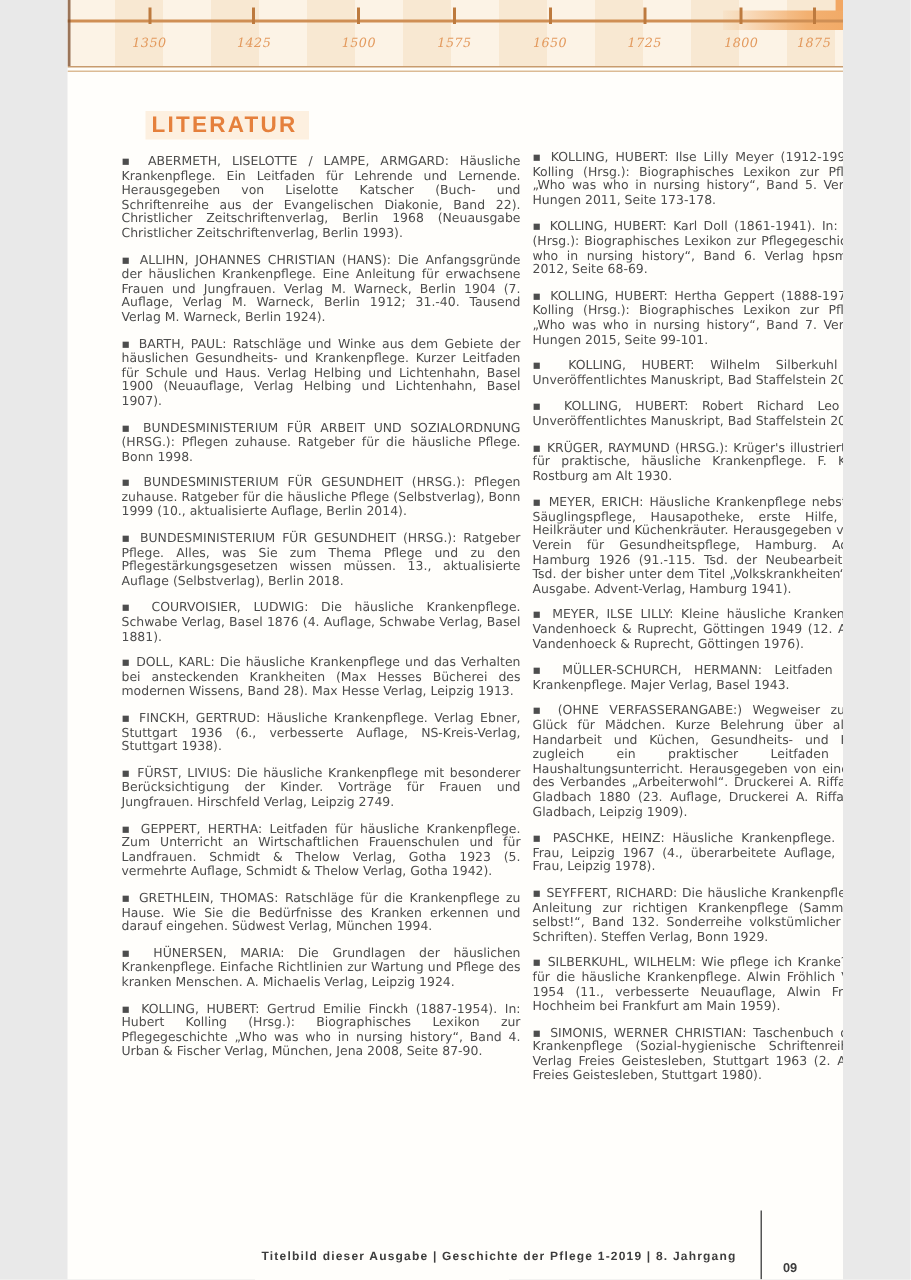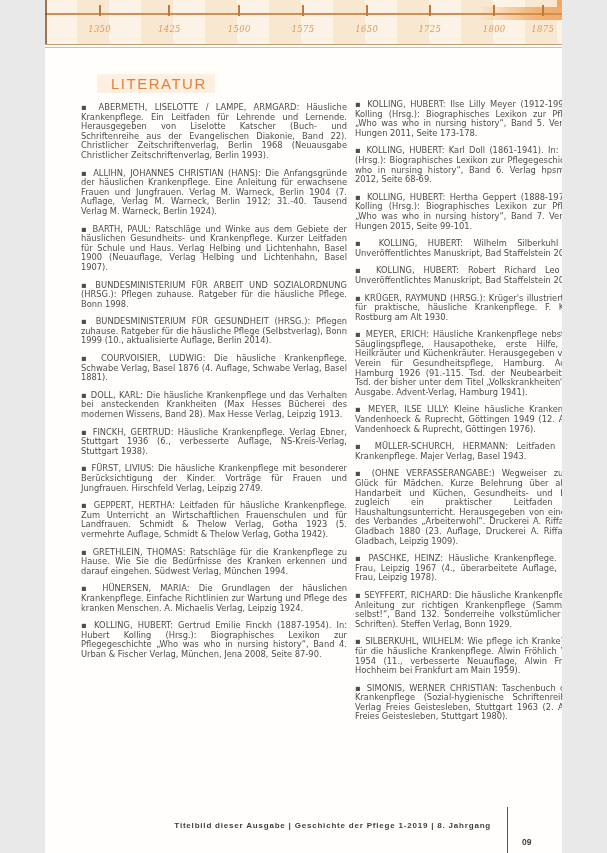--- a/index.html
+++ b/index.html
@@ -28,37 +28,37 @@
   }
   .tick{position:absolute;top:5px;width:2px;height:11px;background:#bd7a3e;transform:translateX(-50%);}
   .tl-year{
     position:absolute;top:24px;transform:translateX(-50%);
     font-family:"DejaVu Serif",serif;font-style:italic;
     font-size:8.5px;color:#e39a5e;white-space:nowrap;letter-spacing:.3px;
   }
   
   .heading{
     position:absolute;left:52px;top:74px;
-    font-family:"Liberation Sans",sans-serif;font-weight:normal;
+    font-family:"Liberation Sans",sans-serif;font-weight:bold;
     font-size:15px;letter-spacing:1.5px;color:#e5803c;
-    background:#fdf0e0;padding:1px 8px 1px 14px;
+    background:#fdf0e0;padding:1px 8px 1px 4px;
   }
   
   .col{
     position:absolute;
     font-size:8.3px;line-height:9.6px;
     color:#4d4d4d;text-align:justify;hyphens:auto;
   }
   .col p{margin:0 0 8px 0;}
   .col-left{left:36px;top:103px;width:266px;}
   .col-right{left:310px;top:100px;width:268px;}
   
   .footer{
     position:absolute;left:0;right:14px;bottom:0;height:46px;
-    display:flex;justify-content:flex-end;align-items:flex-start;
+    display:flex;justify-content:flex-end;align-items:center;
     font-family:"Liberation Sans",sans-serif;
   }
   .footer-caption{
     margin-top:14px;font-size:8px;font-weight:700;letter-spacing:.8px;color:#3d3d3d;
     white-space:nowrap;
   }
   .footer-divider{width:1px;height:46px;background:#555;margin-left:16px;}
   .footer-page{margin-top:30px;margin-left:14px;width:26px;font-size:8.5px;font-weight:700;color:#3d3d3d;}
 </style>
 </head>
@@ -97,20 +97,21 @@
   <div class="band-underline"></div>
 
   <div class="heading">LITERATUR</div>
 
   <div class="col col-left">
       <p>▪ ABERMETH, LISELOTTE / LAMPE, ARMGARD: Häusliche Krankenpflege. Ein Leitfaden für Lehrende und Lernende. Herausgegeben von Liselotte Katscher (Buch- und Schriftenreihe aus der Evangelischen Diakonie, Band 22). Christlicher Zeitschriftenverlag, Berlin 1968 (Neuausgabe Christlicher Zeitschriftenverlag, Berlin 1993).</p>
       <p>▪ ALLIHN, JOHANNES CHRISTIAN (HANS): Die Anfangsgründe der häuslichen Krankenpflege. Eine Anleitung für erwachsene Frauen und Jungfrauen. Verlag M. Warneck, Berlin 1904 (7. Auflage, Verlag M. Warneck, Berlin 1912; 31.-40. Tausend Verlag M. Warneck, Berlin 1924).</p>
       <p>▪ BARTH, PAUL: Ratschläge und Winke aus dem Gebiete der häuslichen Gesundheits- und Krankenpflege. Kurzer Leitfaden für Schule und Haus. Verlag Helbing und Lichtenhahn, Basel 1900 (Neuauflage, Verlag Helbing und Lichtenhahn, Basel 1907).</p>
       <p>▪ BUNDESMINISTERIUM FÜR ARBEIT UND SOZIALORDNUNG (HRSG.): Pflegen zuhause. Ratgeber für die häusliche Pflege. Bonn 1998.</p>
       <p>▪ BUNDESMINISTERIUM FÜR GESUNDHEIT (HRSG.): Pflegen zuhause. Ratgeber für die häusliche Pflege (Selbstverlag), Bonn 1999 (10., aktualisierte Auflage, Berlin 2014).</p>
+      <p>▪ BUNDESMINISTERIUM FÜR GESUNDHEIT (HRSG.): Ratgeber Pflege. Alles, was Sie zum Thema Pflege und zu den Pflegestärkungsgesetzen wissen müssen. 13., aktualisierte Auflage (Selbstverlag), Berlin 2018.</p>
       <p>▪ COURVOISIER, LUDWIG: Die häusliche Krankenpflege. Schwabe Verlag, Basel 1876 (4. Auflage, Schwabe Verlag, Basel 1881).</p>
       <p>▪ DOLL, KARL: Die häusliche Krankenpflege und das Verhalten bei ansteckenden Krankheiten (Max Hesses Bücherei des modernen Wissens, Band 28). Max Hesse Verlag, Leipzig 1913.</p>
       <p>▪ FINCKH, GERTRUD: Häusliche Krankenpflege. Verlag Ebner, Stuttgart 1936 (6., verbesserte Auflage, NS-Kreis-Verlag, Stuttgart 1938).</p>
       <p>▪ FÜRST, LIVIUS: Die häusliche Krankenpflege mit besonderer Berücksichtigung der Kinder. Vorträge für Frauen und Jungfrauen. Hirschfeld Verlag, Leipzig 2749.</p>
       <p>▪ GEPPERT, HERTHA: Leitfaden für häusliche Krankenpflege. Zum Unterricht an Wirtschaftlichen Frauenschulen und für Landfrauen. Schmidt &amp; Thelow Verlag, Gotha 1923 (5. vermehrte Auflage, Schmidt &amp; Thelow Verlag, Gotha 1942).</p>
       <p>▪ GRETHLEIN, THOMAS: Ratschläge für die Krankenpflege zu Hause. Wie Sie die Bedürfnisse des Kranken erkennen und darauf eingehen. Südwest Verlag, München 1994.</p>
       <p>▪ HÜNERSEN, MARIA: Die Grundlagen der häuslichen Krankenpflege. Einfache Richtlinien zur Wartung und Pflege des kranken Menschen. A. Michaelis Verlag, Leipzig 1924.</p>
       <p>▪ KOLLING, HUBERT: Gertrud Emilie Finckh (1887-1954). In: Hubert Kolling (Hrsg.): Biographisches Lexikon zur Pflegegeschichte „Who was who in nursing history“, Band 4. Urban &amp; Fischer Verlag, München, Jena 2008, Seite 87-90.</p>
     </div>
 

